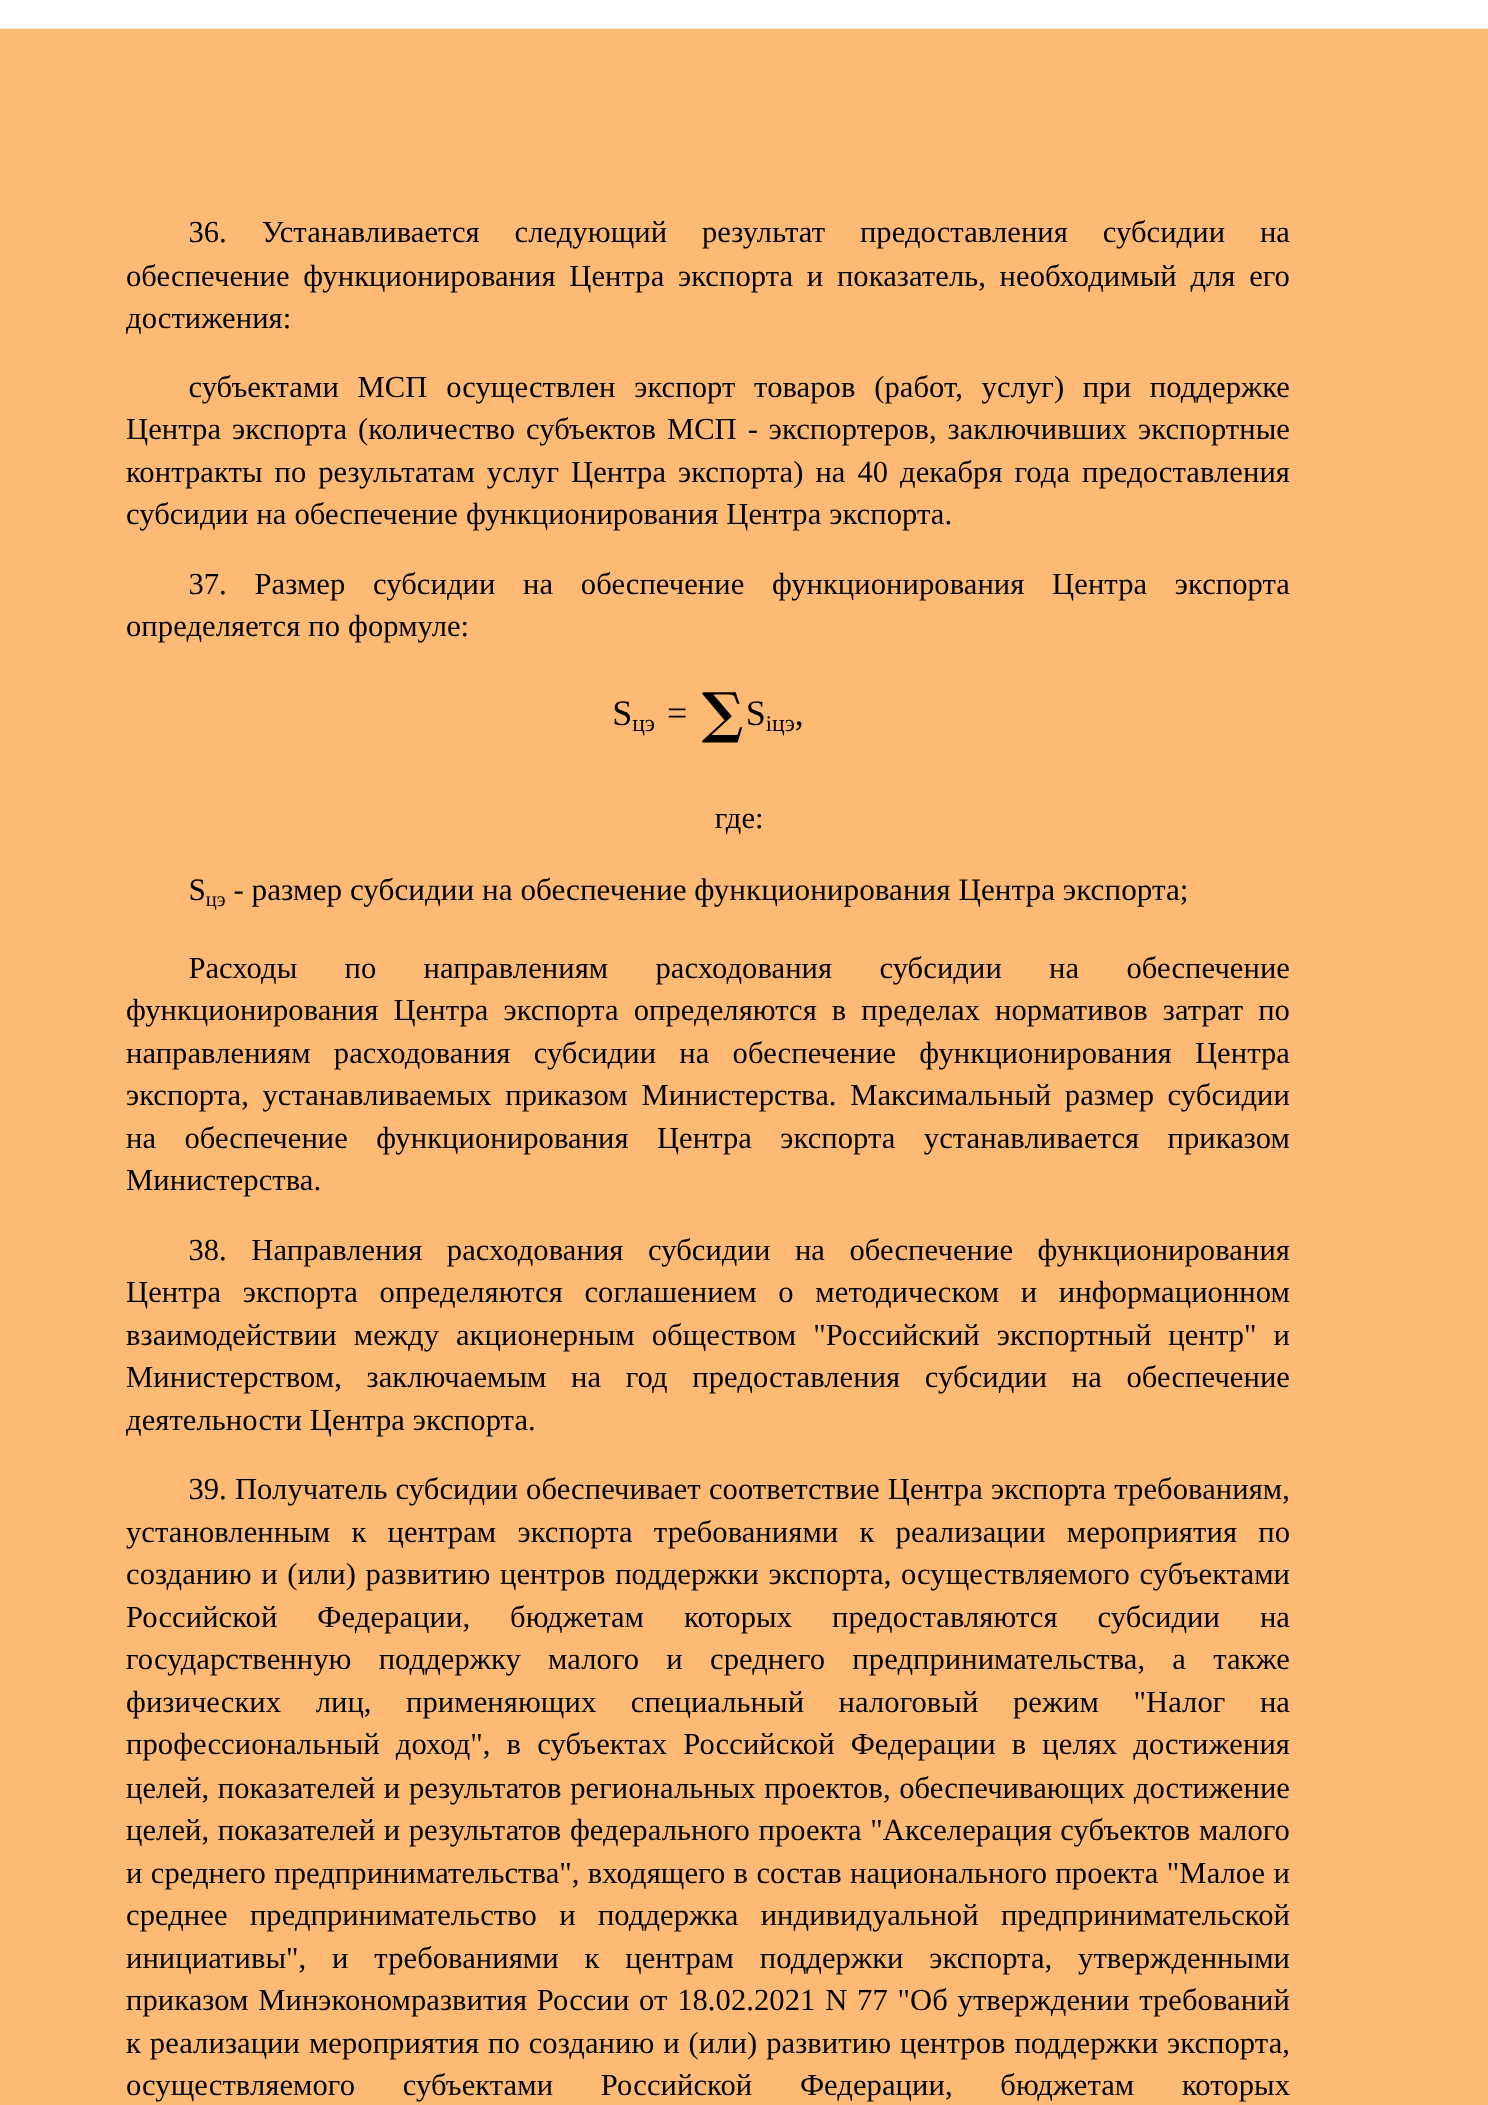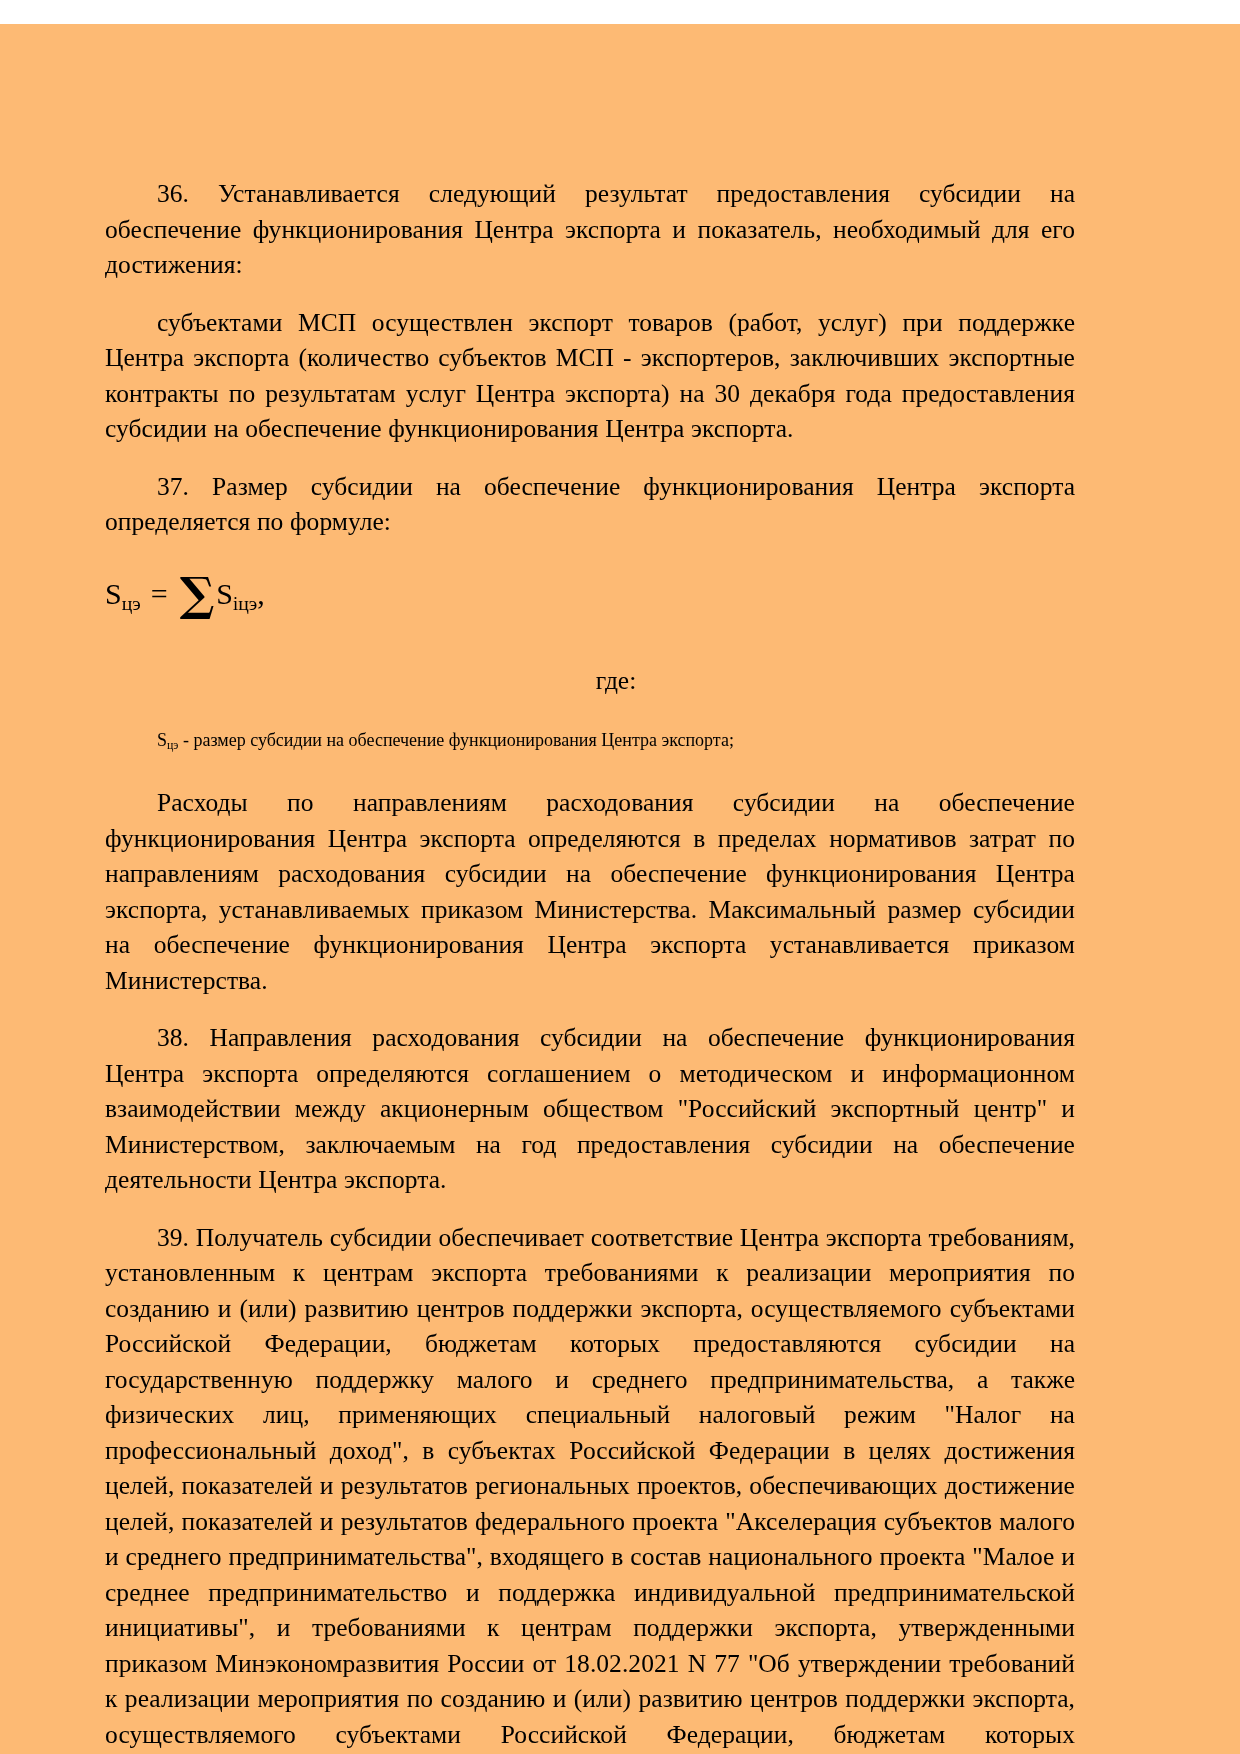--- a/index.html
+++ b/index.html
@@ -32,21 +32,21 @@
     line-height: 35.5px;
     text-align: justify;
     text-indent: 52px;
     letter-spacing: 0.05px;
     word-spacing: 0.2px;
     -webkit-hyphens: none;
     hyphens: none;
   }
   .formula {
     margin: 34px 0 40px 0;
-    text-align: left;
+    text-align: center;
     font-size: 30px;
     line-height: 40px;
     white-space: nowrap;
   }
   .formula .sym {
     font-size: 30px;
   }
   .formula .big-sum {
     font-size: 46px;
     font-weight: bold;
@@ -67,38 +67,38 @@
   }
   .gde {
     margin: 0 0 24px 0;
     font-size: 25.5px;
     line-height: 35.5px;
     text-indent: 52px;
     text-align: center;
   }
   .defline {
     margin: 0 0 22px 0;
-    font-size: 18px;
+    font-size: 26px;
     line-height: 35.5px;
     text-align: justify;
     text-indent: 52px;
   }
   .defline.flat {
     text-align-last: left;
   }
 </style>
 </head>
 <body>
 
 <div class="page">
   <div class="content">
 
     <p class="para">36. Устанавливается следующий результат предоставления субсидии на обеспечение функционирования Центра экспорта и показатель, необходимый для его достижения:</p>
 
-    <p class="para">субъектами МСП осуществлен экспорт товаров (работ, услуг) при поддержке Центра экспорта (количество субъектов МСП - экспортеров, заключивших экспортные контракты по результатам услуг Центра экспорта) на 30 декабря года предоставления субсидии на обеспечение функционирования Центра экспорта.</p>
+    <p class="para">субъектами МСП осуществлен экспорт товаров (работ, услуг) при поддержке Центра экспорта (количество субъектов МСП - экспортеров, заключивших экспортные контракты по результатам услуг Центра экспорта) на 40 декабря года предоставления субсидии на обеспечение функционирования Центра экспорта.</p>
 
 
     <p class="para">37. Размер субсидии на обеспечение функционирования Центра экспорта определяется по формуле:</p>
 
     <div class="formula">
       <span class="inline-var"><span class="sym">S</span><span class="sub">цэ</span></span><span class="sym" style="padding:0 10px;">=</span><span class="big-sum">∑</span><span class="inline-var"><span class="sym">S</span><span class="sub-small">i</span><span class="sub">цэ</span></span><span class="sym">,</span>
     </div>
 
     <p class="gde">где:</p>
 

